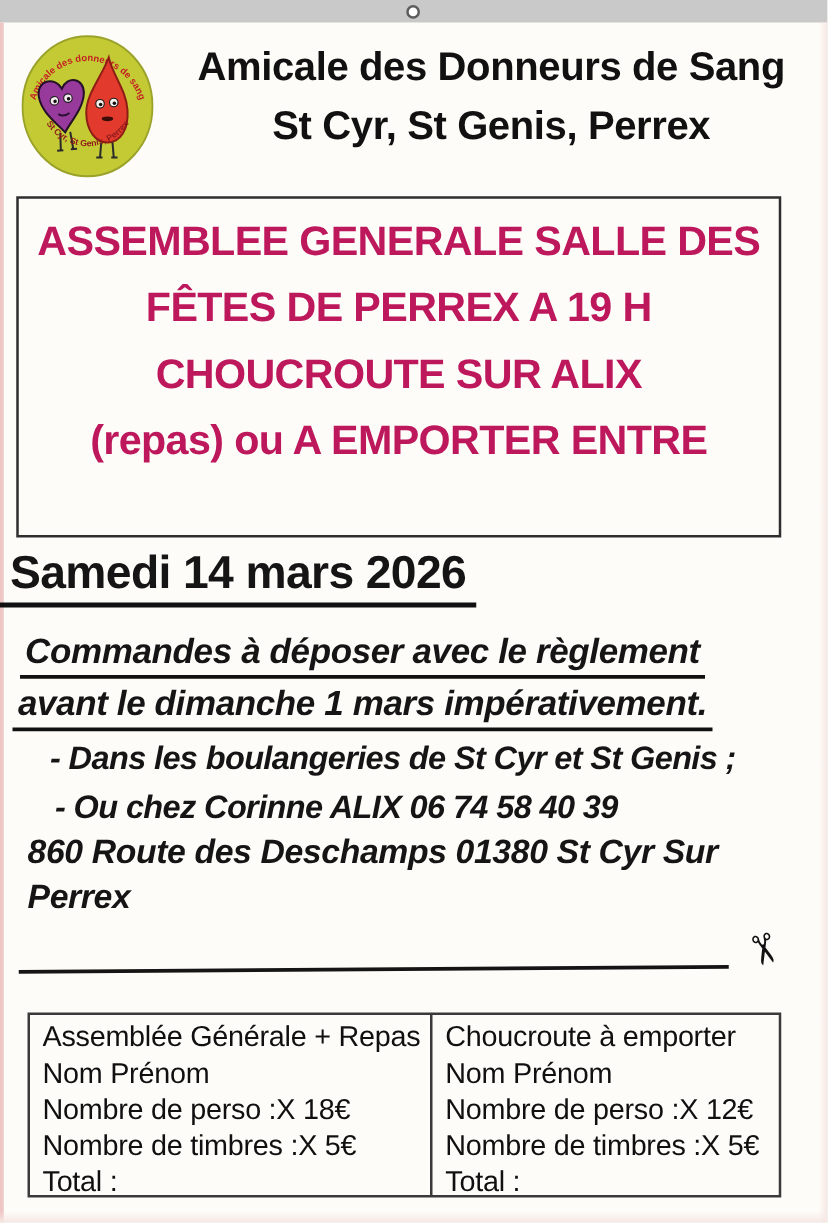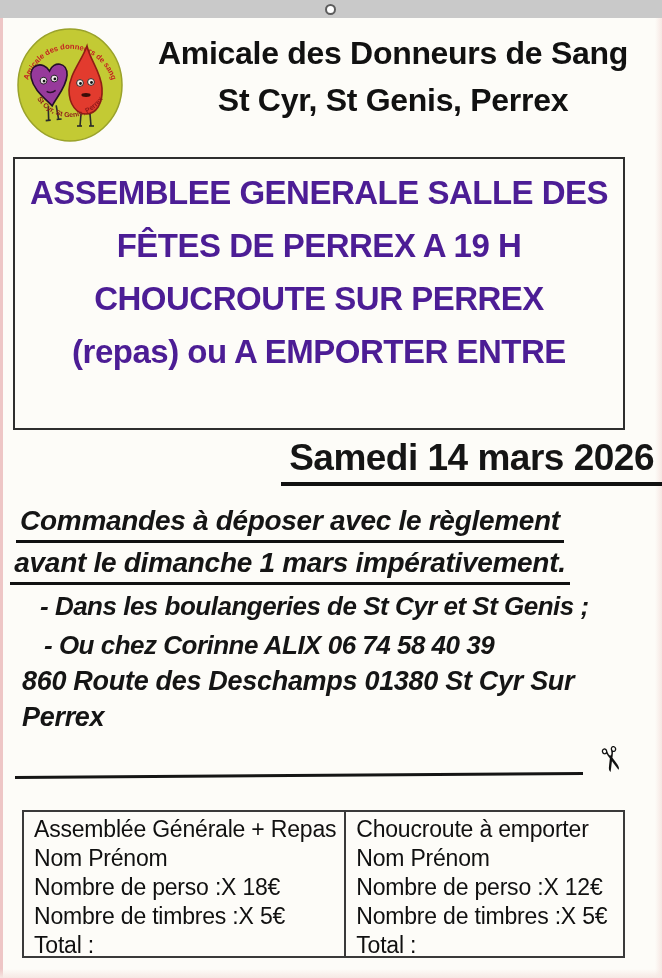--- a/index.html
+++ b/index.html
@@ -19,23 +19,23 @@
   .tint-bottom{position:absolute;left:0;bottom:0;width:662px;height:9px;
     background:linear-gradient(to top,#f6e8e4,rgba(246,232,228,0));}
   
   .logo{position:absolute;left:17px;top:27px;width:106px;height:116px;}
   
   .title{position:absolute;left:128px;top:30px;width:530px;text-align:center;
     font-weight:700;font-size:32px;line-height:47px;letter-spacing:-0.3px;color:#111;}
   
   .box{position:absolute;left:13px;top:157px;width:612px;height:273px;box-sizing:border-box;
     border:2px solid #2e2e2e;text-align:center;font-weight:700;font-size:33px;
-    line-height:53px;padding-top:7px;letter-spacing:-0.5px;color:#4c1d95;}
+    line-height:53px;padding-top:7px;letter-spacing:-0.5px;color:#be185d;}
   
-  .date-row{position:absolute;left:0;top:437px;width:662px;text-align:right;}
+  .date-row{position:absolute;left:0;top:437px;width:662px;text-align:left;}
   .date-row span{display:inline-block;font-weight:700;font-size:37px;letter-spacing:-0.5px;
     border-bottom:4px solid #111;padding:0 8px 3px;}
   
   .u-line{position:absolute;width:580px;text-align:center;font-weight:700;font-style:italic;
     font-size:28px;letter-spacing:-0.3px;white-space:nowrap;}
   .u-line span{display:inline-block;border-bottom:3px solid #111;padding:0 4px 3px;}
   .instr1{top:505px;}
   .instr2{top:547px;}
   .bullet{position:absolute;font-weight:700;font-style:italic;font-size:26px;
     letter-spacing:-0.5px;white-space:nowrap;}
@@ -113,21 +113,21 @@
   </svg>
 
   <div class="title">
     <div>Amicale des Donneurs de Sang</div>
     <div>St Cyr, St Genis, Perrex</div>
   </div>
 
   <div class="box">
     <div>ASSEMBLEE GENERALE SALLE DES</div>
     <div>FÊTES DE PERREX A 19 H</div>
-    <div>CHOUCROUTE SUR PERREX</div>
+    <div>CHOUCROUTE SUR ALIX</div>
     <div>(repas) ou A EMPORTER ENTRE</div>
   </div>
 
   <div class="date-row">
     <span>Samedi 14 mars 2026</span>
   </div>
 
   <div class="u-line instr1">
     <span>Commandes à déposer avec le règlement</span>
   </div>

